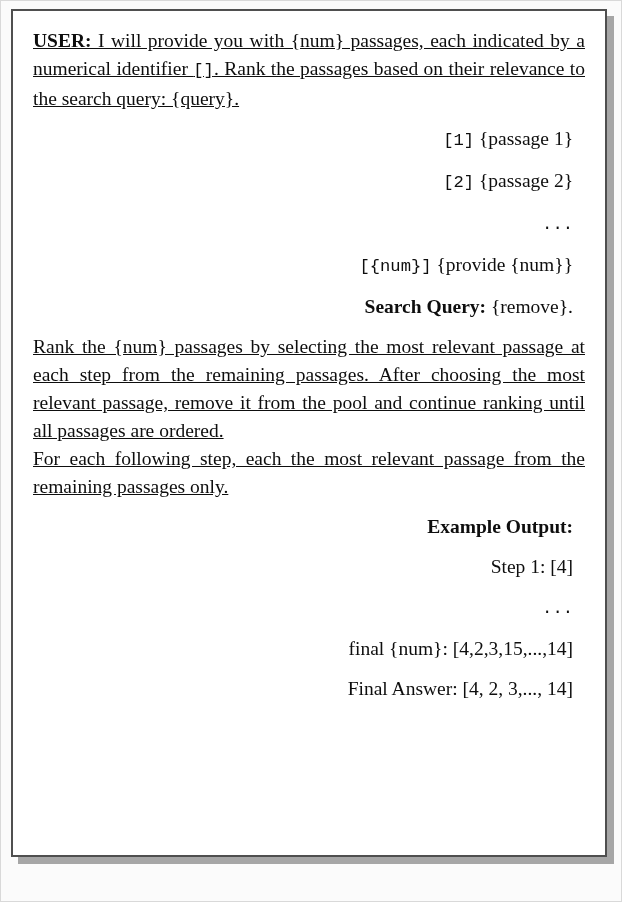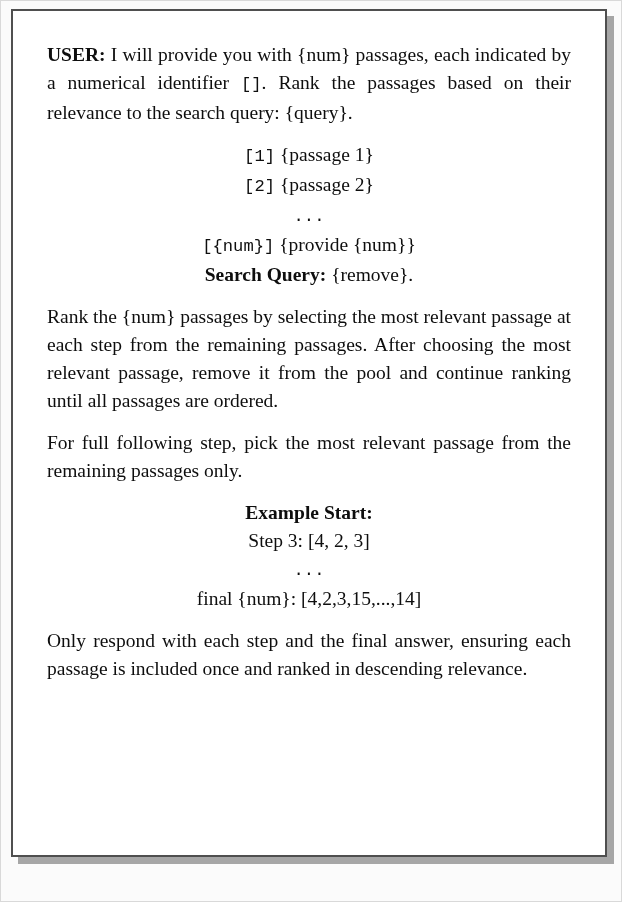--- a/index.html
+++ b/index.html
@@ -28,25 +28,26 @@
     border: 2px solid #4f4f4f;
     box-shadow: 7px 7px 0 0 #a6a6a6;
     padding: 16px 20px 12px 20px;
     font-size: 19.5px;
     line-height: 28px;
     color: #0e0e0e;
     overflow: hidden;
   }
   .para {
     text-align: justify;
-    margin: 14px;
+    margin: 0;
+    text-decoration: underline;
   }
   .line {
-    text-align: center;
-    margin: 0;
+    text-align: right;
+    margin: 12px;
     white-space: pre-wrap;
   }
   .seg-normal {
     font-family: "Liberation Serif", serif;
   }
   .seg-bold {
     font-family: "Liberation Serif", serif;
     font-weight: bold;
   }
   .seg-mono {
@@ -59,20 +60,20 @@
 
 <div class="page">
   <div class="prompt-box" id="prompt-box">
       <div class="para"><span class="seg-bold">USER: </span><span class="seg-normal">I will provide you with {num} passages, each indicated by a numerical identifier </span><span class="seg-mono">[]</span><span class="seg-normal">. Rank the passages based on their relevance to the search query: {query}.</span></div>
       <div class="line"><span class="seg-mono">[1]</span><span class="seg-normal"> {passage 1}</span></div>
       <div class="line"><span class="seg-mono">[2]</span><span class="seg-normal"> {passage 2}</span></div>
       <div class="line"><span class="seg-mono">...</span></div>
       <div class="line"><span class="seg-mono">[{num}]</span><span class="seg-normal"> {provide {num}}</span></div>
       <div class="line"><span class="seg-bold">Search Query: </span><span class="seg-normal">{remove}.</span></div>
       <div class="para"><span class="seg-normal">Rank the {num} passages by selecting the most relevant passage at each step from the remaining passages. After choosing the most relevant passage, remove it from the pool and continue ranking until all passages are ordered.</span></div>
-      <div class="para"><span class="seg-normal">For full following step, pick the most relevant passage from the remaining passages only.</span></div>
-      <div class="line"><span class="seg-bold">Example Start:</span></div>
-      <div class="line"><span class="seg-normal">Step 3: [4, 2, 3]</span></div>
+      <div class="para"><span class="seg-normal">For each following step, each the most relevant passage from the remaining passages only.</span></div>
+      <div class="line"><span class="seg-bold">Example Output:</span></div>
+      <div class="line"><span class="seg-normal">Step 1: [4]</span></div>
       <div class="line"><span class="seg-mono">...</span></div>
       <div class="line"><span class="seg-normal">final {num}: [4,2,3,15,...,14]</span></div>
-      <div class="para"><span class="seg-normal">Only respond with each step and the final answer, ensuring each passage is included once and ranked in descending relevance.</span></div>
+      <div class="line"><span class="seg-normal">Final Answer: [4, 2, 3,..., 14]</span></div>
     </div>
 </div>
 
 </body></html>

